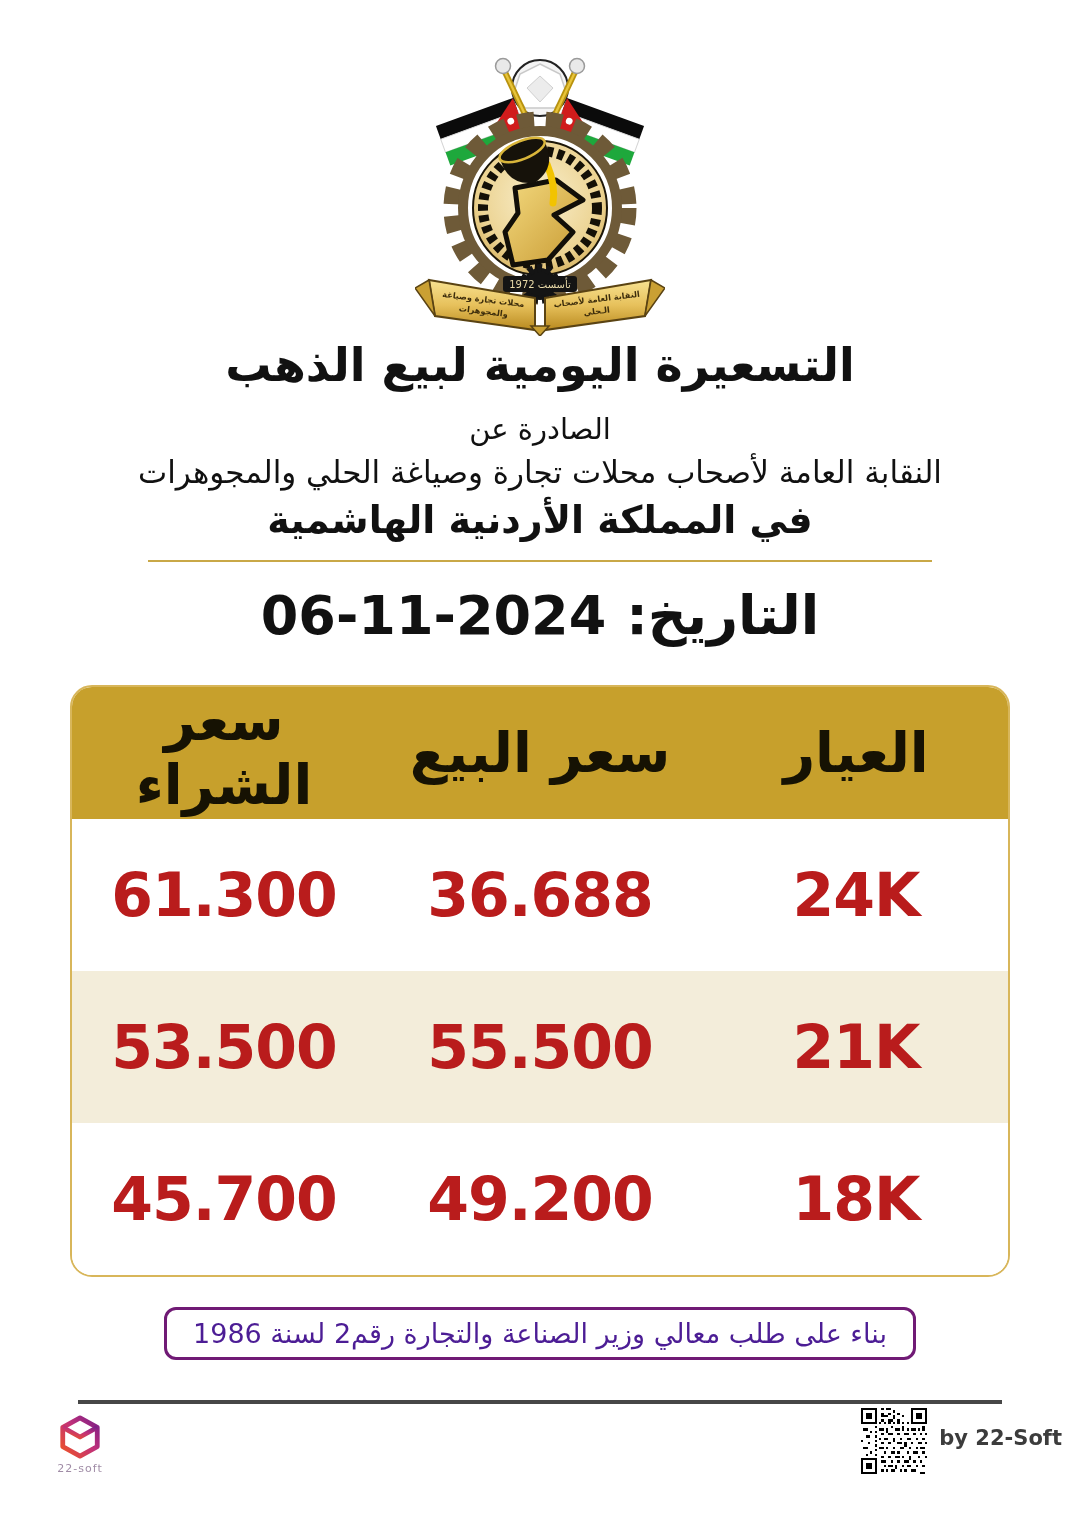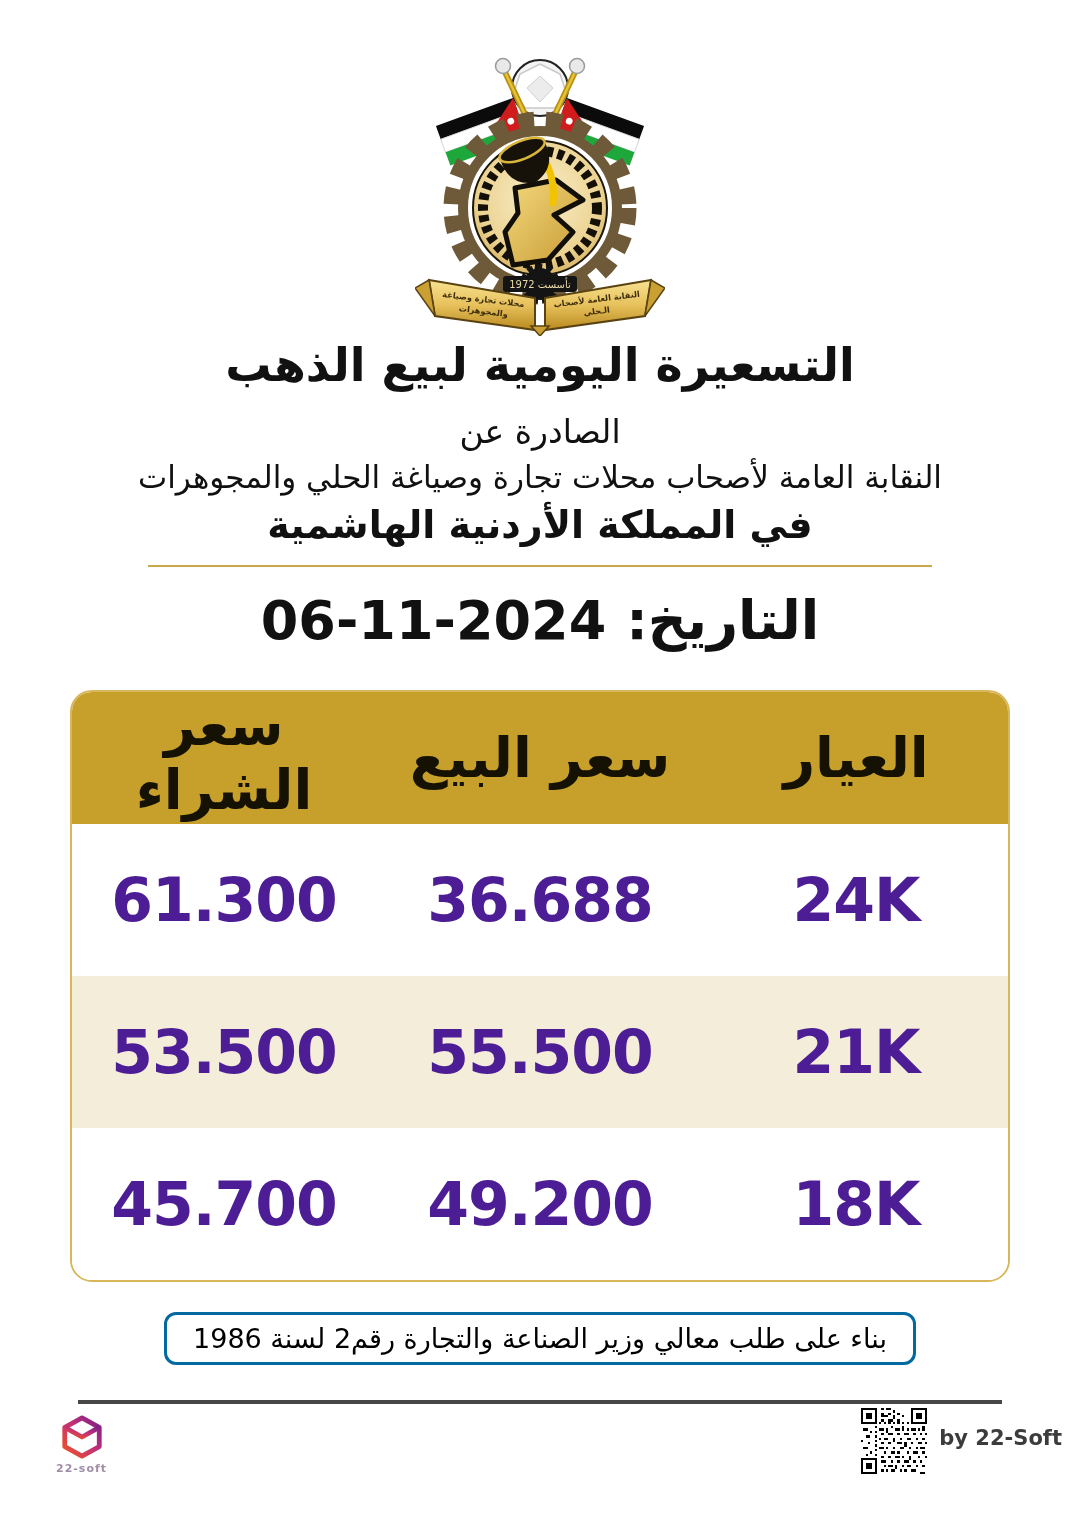--- a/index.html
+++ b/index.html
@@ -11,21 +11,21 @@
     position:relative;
     overflow:hidden;
   }
   .page { display:flex; flex-direction:column; align-items:center;border-radius:14px; }
 
   
   .emblem { margin-top:36px; width:250px; height:300px; }
 
   
   .title        { direction:rtl; font-size:46px; font-weight:700; margin-top:2px; }
-  .issued       { direction:rtl; font-size:33px; margin-top:20px; text-align:center; }
+  .issued       { direction:rtl; font-size:29px; margin-top:20px; text-align:center; }
   .syndicate    { direction:rtl; font-size:31px; margin-top:8px; text-align:center; width:960px; }
   .country      { direction:rtl; font-size:38px; font-weight:600; margin-top:8px; text-align:center; }
   .gold-line    { width:784px; height:2px; background:#c9a847; margin-top:18px; }
   .date-line    { direction:rtl; font-size:54px; font-weight:800; margin-top:22px; display:flex; gap:20px; align-items:baseline; }
 
   
   .price-table {
     width:936px; margin-top:38px;
     border:2px solid #d8b65a; border-radius:22px;
     overflow:hidden; direction:rtl;
@@ -35,33 +35,33 @@
     background:#c7a02c;
     display:grid; grid-template-columns:1fr 1.08fr 1fr;
     height:132px; align-items:center;
   }
   .th { text-align:center; font-size:55px; font-weight:800; color:#161203; }
   .trow {
     display:grid; grid-template-columns:1fr 1.08fr 1fr;
     height:152px; align-items:center; background:#ffffff;
   }
   .trow.alt { background:#f3edda; }
-  .td { text-align:center; font-size:60px; font-weight:800; color:#4c1d95; letter-spacing:-1px; }
+  .td { text-align:center; font-size:60px; font-weight:800; color:#b91c1c; letter-spacing:-1px; }
 
   
   .note-box {
     direction:rtl; margin-top:30px;
-    border:3px solid #0369a1; border-radius:12px;
-    padding:8px 26px; font-size:27px; color:#000000;
+    border:3px solid #701a75; border-radius:12px;
+    padding:8px 26px; font-size:27px; color:#4c1d95;
     background:#fff;
   }
 
   
   .bottom-divider { position:absolute; left:78px; width:924px; top:1400px; height:4px; background:#474747; }
-  .brand-left  { position:absolute; left:56px; top:1414px; display:flex; flex-direction:column; align-items:center;font-weight:bold; }
+  .brand-left  { position:absolute; left:56px; top:1414px; display:flex; flex-direction:column; align-items:center; }
   .brand-left .brand-text { font-size:11px; color:#a08ca6; letter-spacing:1px; margin-top:2px; }
   .credit-right { position:absolute; right:18px; top:1408px; display:flex; align-items:flex-start; gap:12px; }
   .credit-right .credit-text { font-size:21px; color:#3c3c3c; margin-top:18px; font-weight:600; }
 </style>
 </head>
 <body>
 
 <div class="page">
 
   <svg class="emblem" viewBox="0 0 250 300" xmlns="http://www.w3.org/2000/svg">

